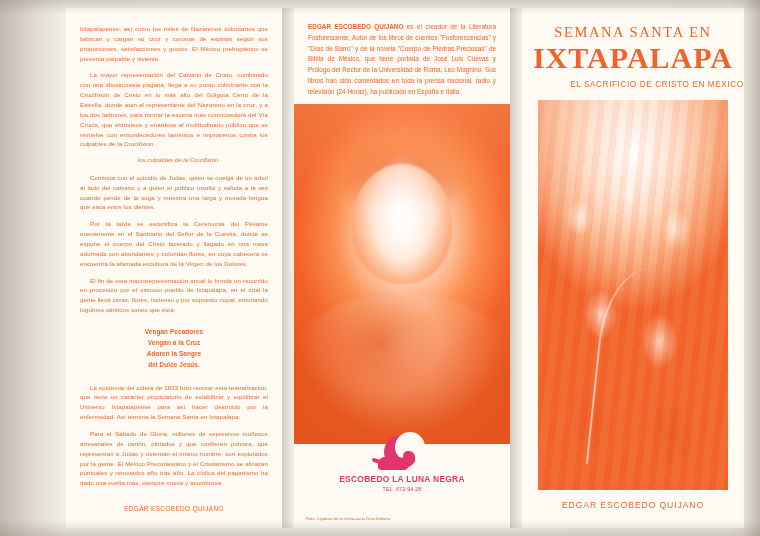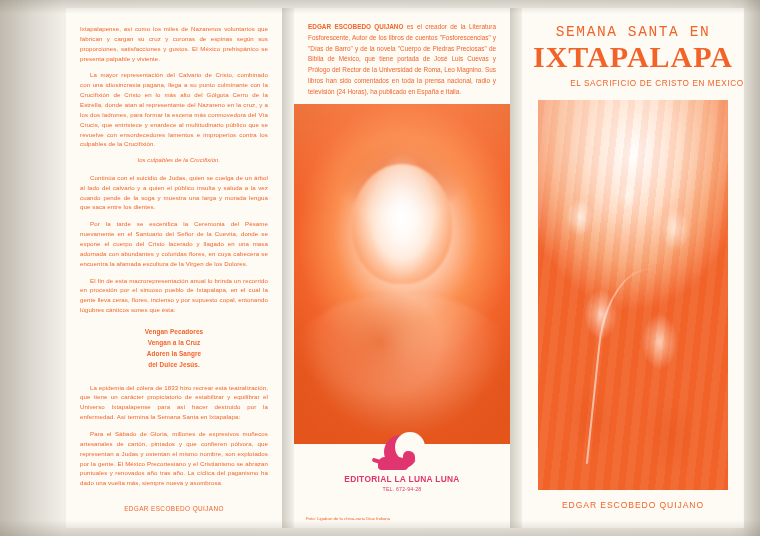--- a/index.html
+++ b/index.html
@@ -63,21 +63,21 @@
   .logo .dog{position:absolute;left:2px;bottom:1px;width:30px;height:13px;background:#e1356f;
      border-radius:7px 10px 4px 4px;}
   .logo .dog:before{content:"";position:absolute;right:-7px;top:-6px;width:12px;height:11px;background:#e1356f;border-radius:5px 6px 2px 2px;}
   .logo .dog:after{content:"";position:absolute;left:-6px;top:2px;width:10px;height:4px;background:#e1356f;border-radius:3px;transform:rotate(18deg);}
   .logo .name{font-size:8.4px;font-weight:bold;letter-spacing:.3px;}
   .logo .tel{font-size:5.2px;margin-top:2px;letter-spacing:.2px;}
   .credit{position:absolute;left:12px;bottom:6px;color:#f2632a;font-size:4.3px;line-height:1.5;text-align:left;}
 
   
   .cover-head{padding:16px 0 0 0;text-align:center;color:#f2632a;}
-  .cover-head .l1{font-family:Liberation Mono, monospace;font-size:14.5px;letter-spacing:1.6px;}
+  .cover-head .l1{font-family:Liberation Serif, serif;font-size:14.5px;letter-spacing:1.6px;}
   .cover-head .l2{font-family:"Liberation Serif",serif;font-size:30px;letter-spacing:1px;font-weight:bold;line-height:1.04;margin-top:1px;}
   .cover-head .l3{font-size:8.2px;letter-spacing:.6px;margin-top:7px;padding-left:48px;}
   .photo3{position:absolute;left:16px;top:92px;width:190px;height:390px;overflow:hidden;
      background:#fdf7f1;}
   .photo3 .bg{position:absolute;inset:0;
      background:
        radial-gradient(ellipse 60% 40% at 50% 14%, #ffffff 0%, #ffd9c0 40%, #f9a878 70%, #f2632a 100%),
        linear-gradient(180deg, #fde3d2 0%, #f9a272 28%, #f2632a 60%, #ef5a1f 100%);}
   .photo3 .crowd{position:absolute;inset:0;opacity:.95;
      background:
@@ -137,21 +137,21 @@
       <div class="face"></div>
       <div class="shoulder"></div>
       <div class="shade"></div>
     </div>
 
     <div class="logo">
       <div class="blob">
         <div class="moon"></div>
         <div class="dog"></div>
       </div>
-      <div class="name">EDITORIAL LA LUNA LUNA</div>
+      <div class="name">ESCOBEDO LA LUNA NEGRA</div>
       <div class="tel">TEL. 672-94-28</div>
     </div>
 
     <div class="credit">Foto: Ligaban de la china-varia
 Diaz Indiana</div>
   </div>
 
   <div class="fold" id="f2"></div>
 
   <div class="panel" id="p3">

